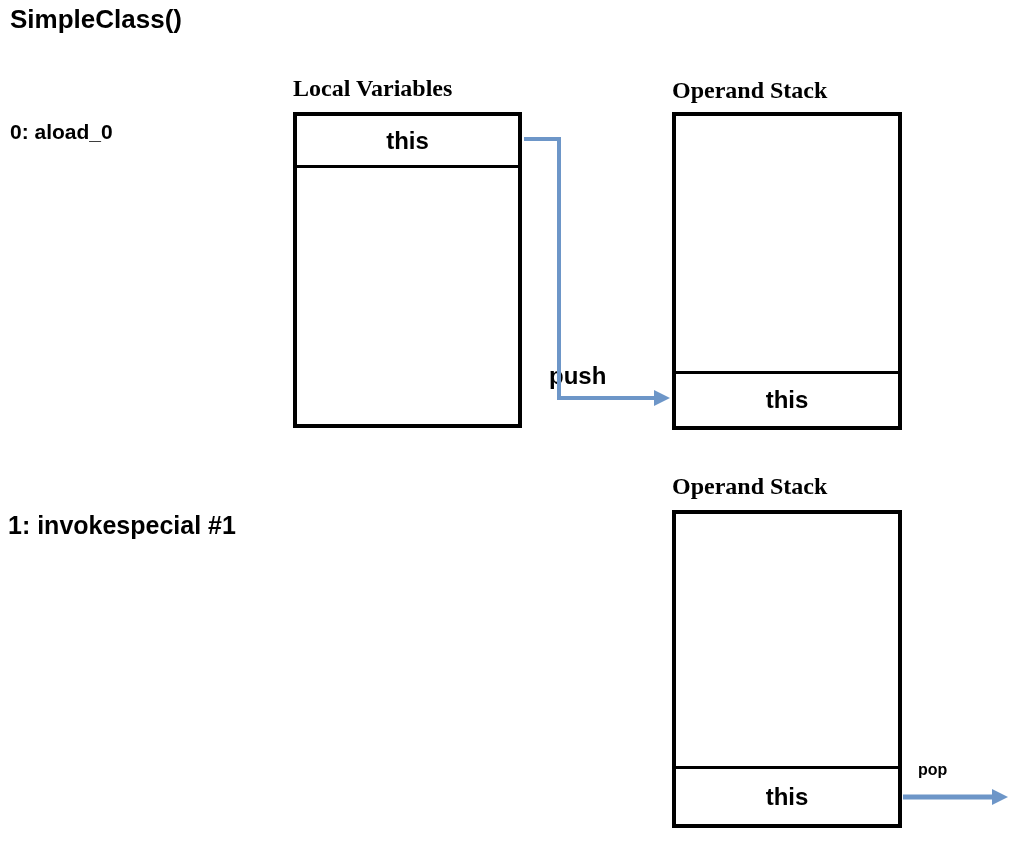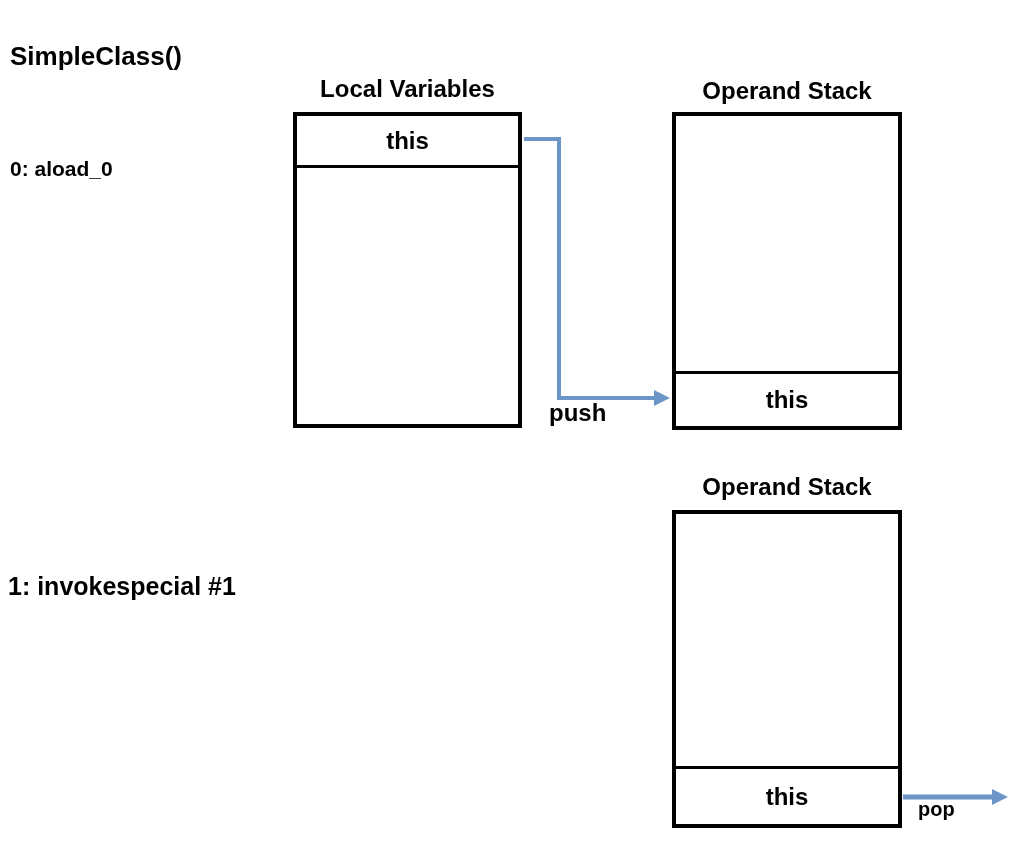--- a/index.html
+++ b/index.html
@@ -6,28 +6,28 @@
   .canvas {
     position: relative;
     width: 1024px;
     height: 846px;
     background: #ffffff;
     font-family: "Liberation Sans", sans-serif;
     font-weight: bold;
     color: #000000;
     overflow: hidden;
   }
-  .label { position: absolute; white-space: nowrap; line-height: 1.1; margin-top: 37px; }
+  .label { position: absolute; white-space: nowrap; line-height: 1.1; }
   .title-label   { left: 10px;  top: 5px;   font-size: 26px; }
   .instr0-label  { left: 10px;  top: 120px; font-size: 21px; }
-  .instr1-label  { left: 8px;   top: 536px; font-size: 25px; }
+  .instr1-label  { left: 8px;   top: 512px; font-size: 25px; }
   .push-label    { left: 549px; top: 363px; font-size: 24px; }
-  .pop-label     { left: 918px; top: 761px; font-size: 20px; }
+  .pop-label     { left: 918px; top: 761px; font-size: 16px; }
 
-  .heading { position: absolute; text-align: center; font-size: 24px; white-space: nowrap; }
+  .heading { position: absolute; font-size: 24px; white-space: nowrap; font-family: Liberation Serif, serif; }
   .lv-heading  { left: 293px; width: 229px; top: 75px; }
   .os1-heading { left: 672px; width: 230px; top: 77px; }
   .os2-heading { left: 672px; width: 230px; top: 473px; }
 
   .box {
     position: absolute;
     border: 4px solid #000000;
     background: #ffffff;
     box-sizing: border-box;
     display: flex;

